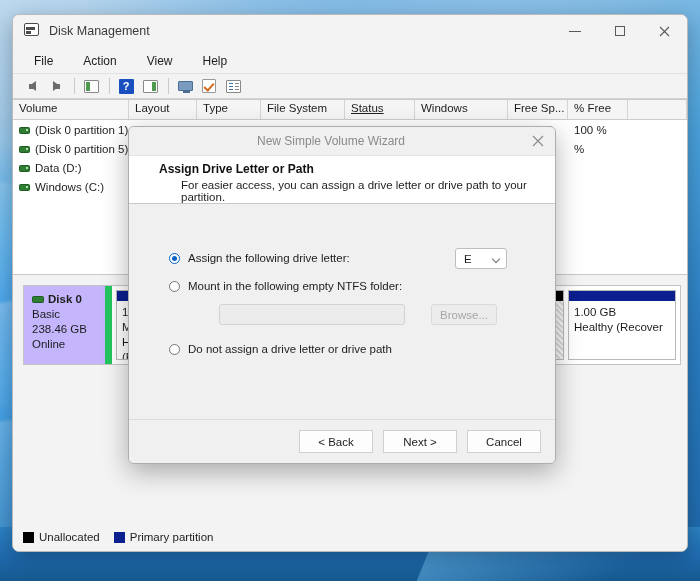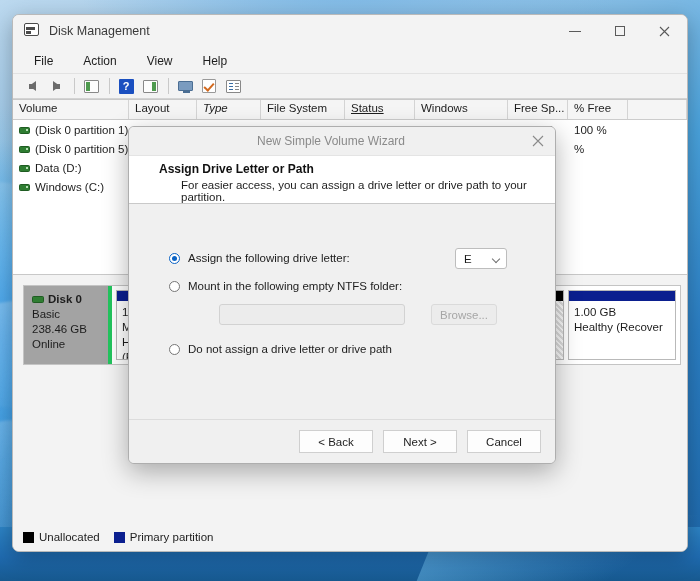--- a/index.html
+++ b/index.html
@@ -212,21 +212,21 @@
     position: relative;
   }
   .vol-ico:after {
     content:""; position:absolute; right:1px; top:1.5px;
     width:2px; height:2px; background:#b8e0b8;
   }
 
   
   .c0 { width: 116px; }
   .c1 { width: 68px; }
-  .c2 { width: 64px; font-style: italic; }
+  .c2 { width: 64px; }
   .c3 { width: 84px; }
   .c4 { width: 70px; text-decoration: underline; }
   .c5 { width: 93px; }
   .c6 { width: 60px; }
   .c7 { width: 60px; }
   .c8 { flex: 1; }
 
   
   #disk-pane {
     flex: 1;
@@ -237,22 +237,22 @@
   }
   .disk-row {
     display: flex;
     height: 80px;
     border: 1px solid #c4c4c4;
     background: #fff;
     width: 658px;
   }
   .disk-info {
     width: 88px; flex: 0 0 88px;
-    background: #a3a3a3;
-    border-right: 4px solid #22c55e;
+    background: #c4b5fd;
+    border-right: 7px solid #22c55e;
     padding: 6px 0 0 8px;
     font-size: 11.5px; color: #1d1d1d;
     line-height: 15px;
   }
   .disk-info .dname { font-weight: bold; }
   .disk-info .dico {
     width: 12px; height: 7px; background: #2f7d32; border: 1px solid #1f5c22;
     border-radius: 1.5px; display: inline-block; margin-right: 4px; vertical-align: middle;
   }
   .parts { flex: 1; display: flex; padding: 4px; gap: 4px; }

